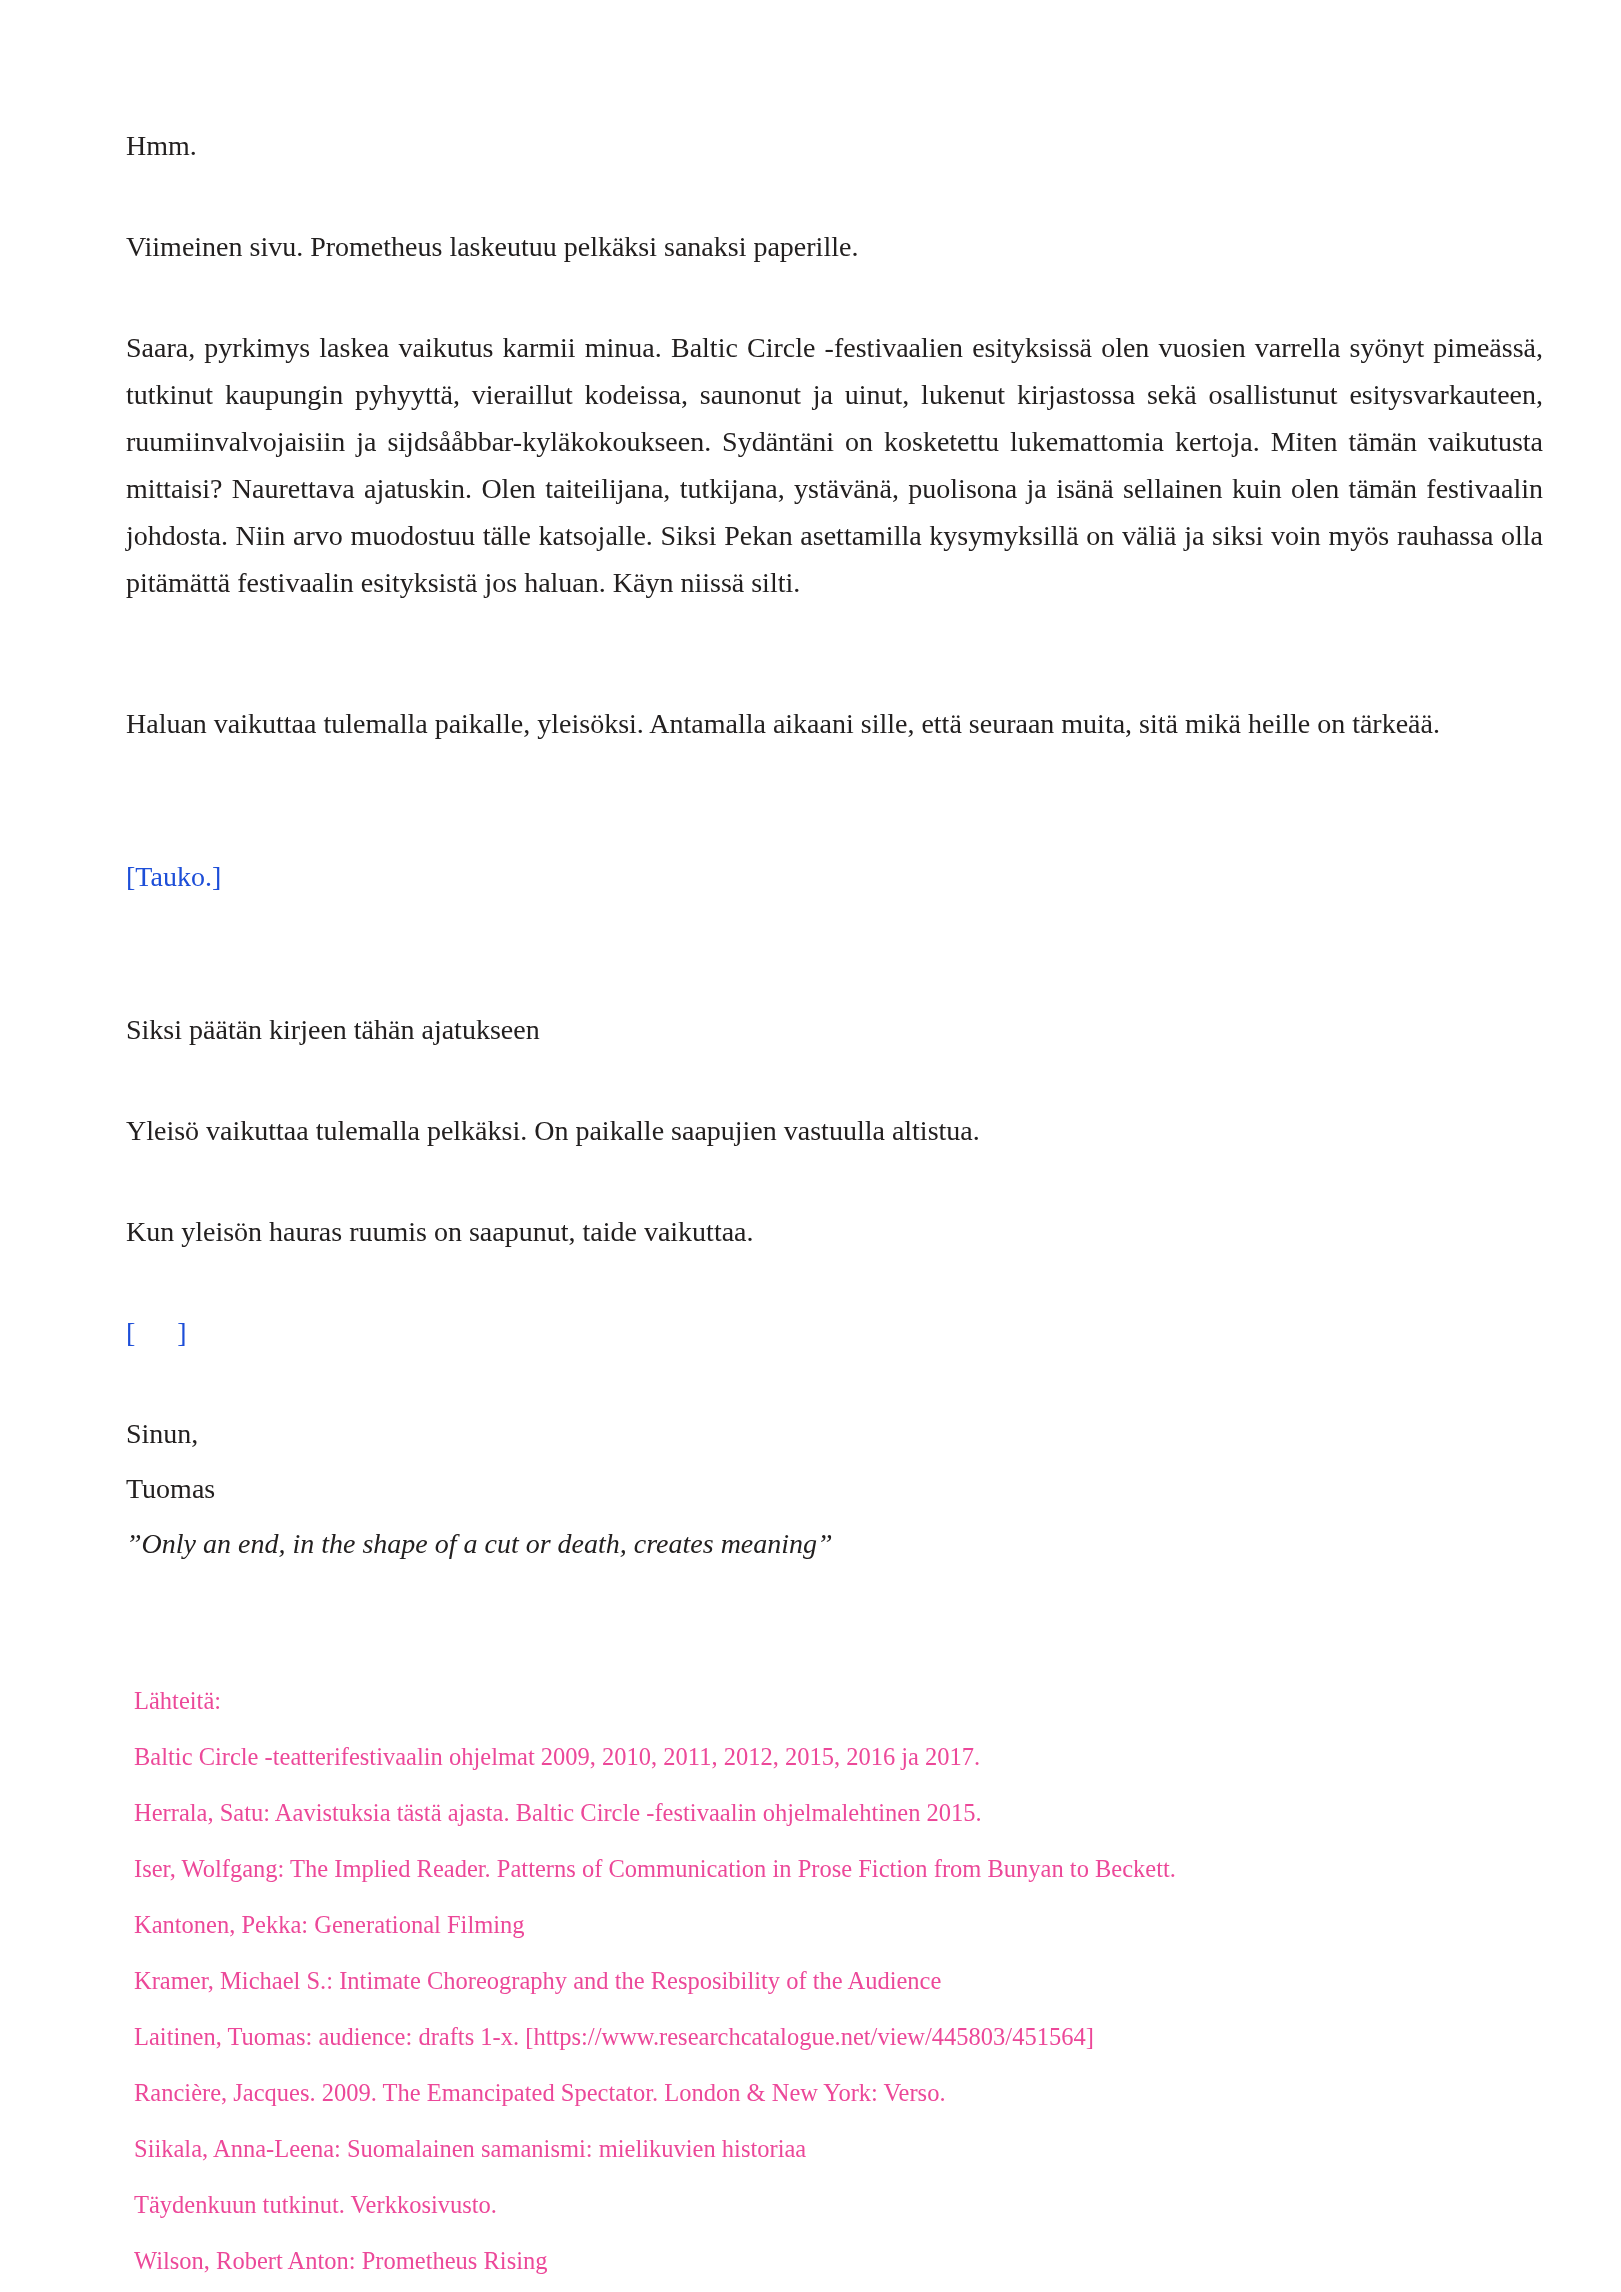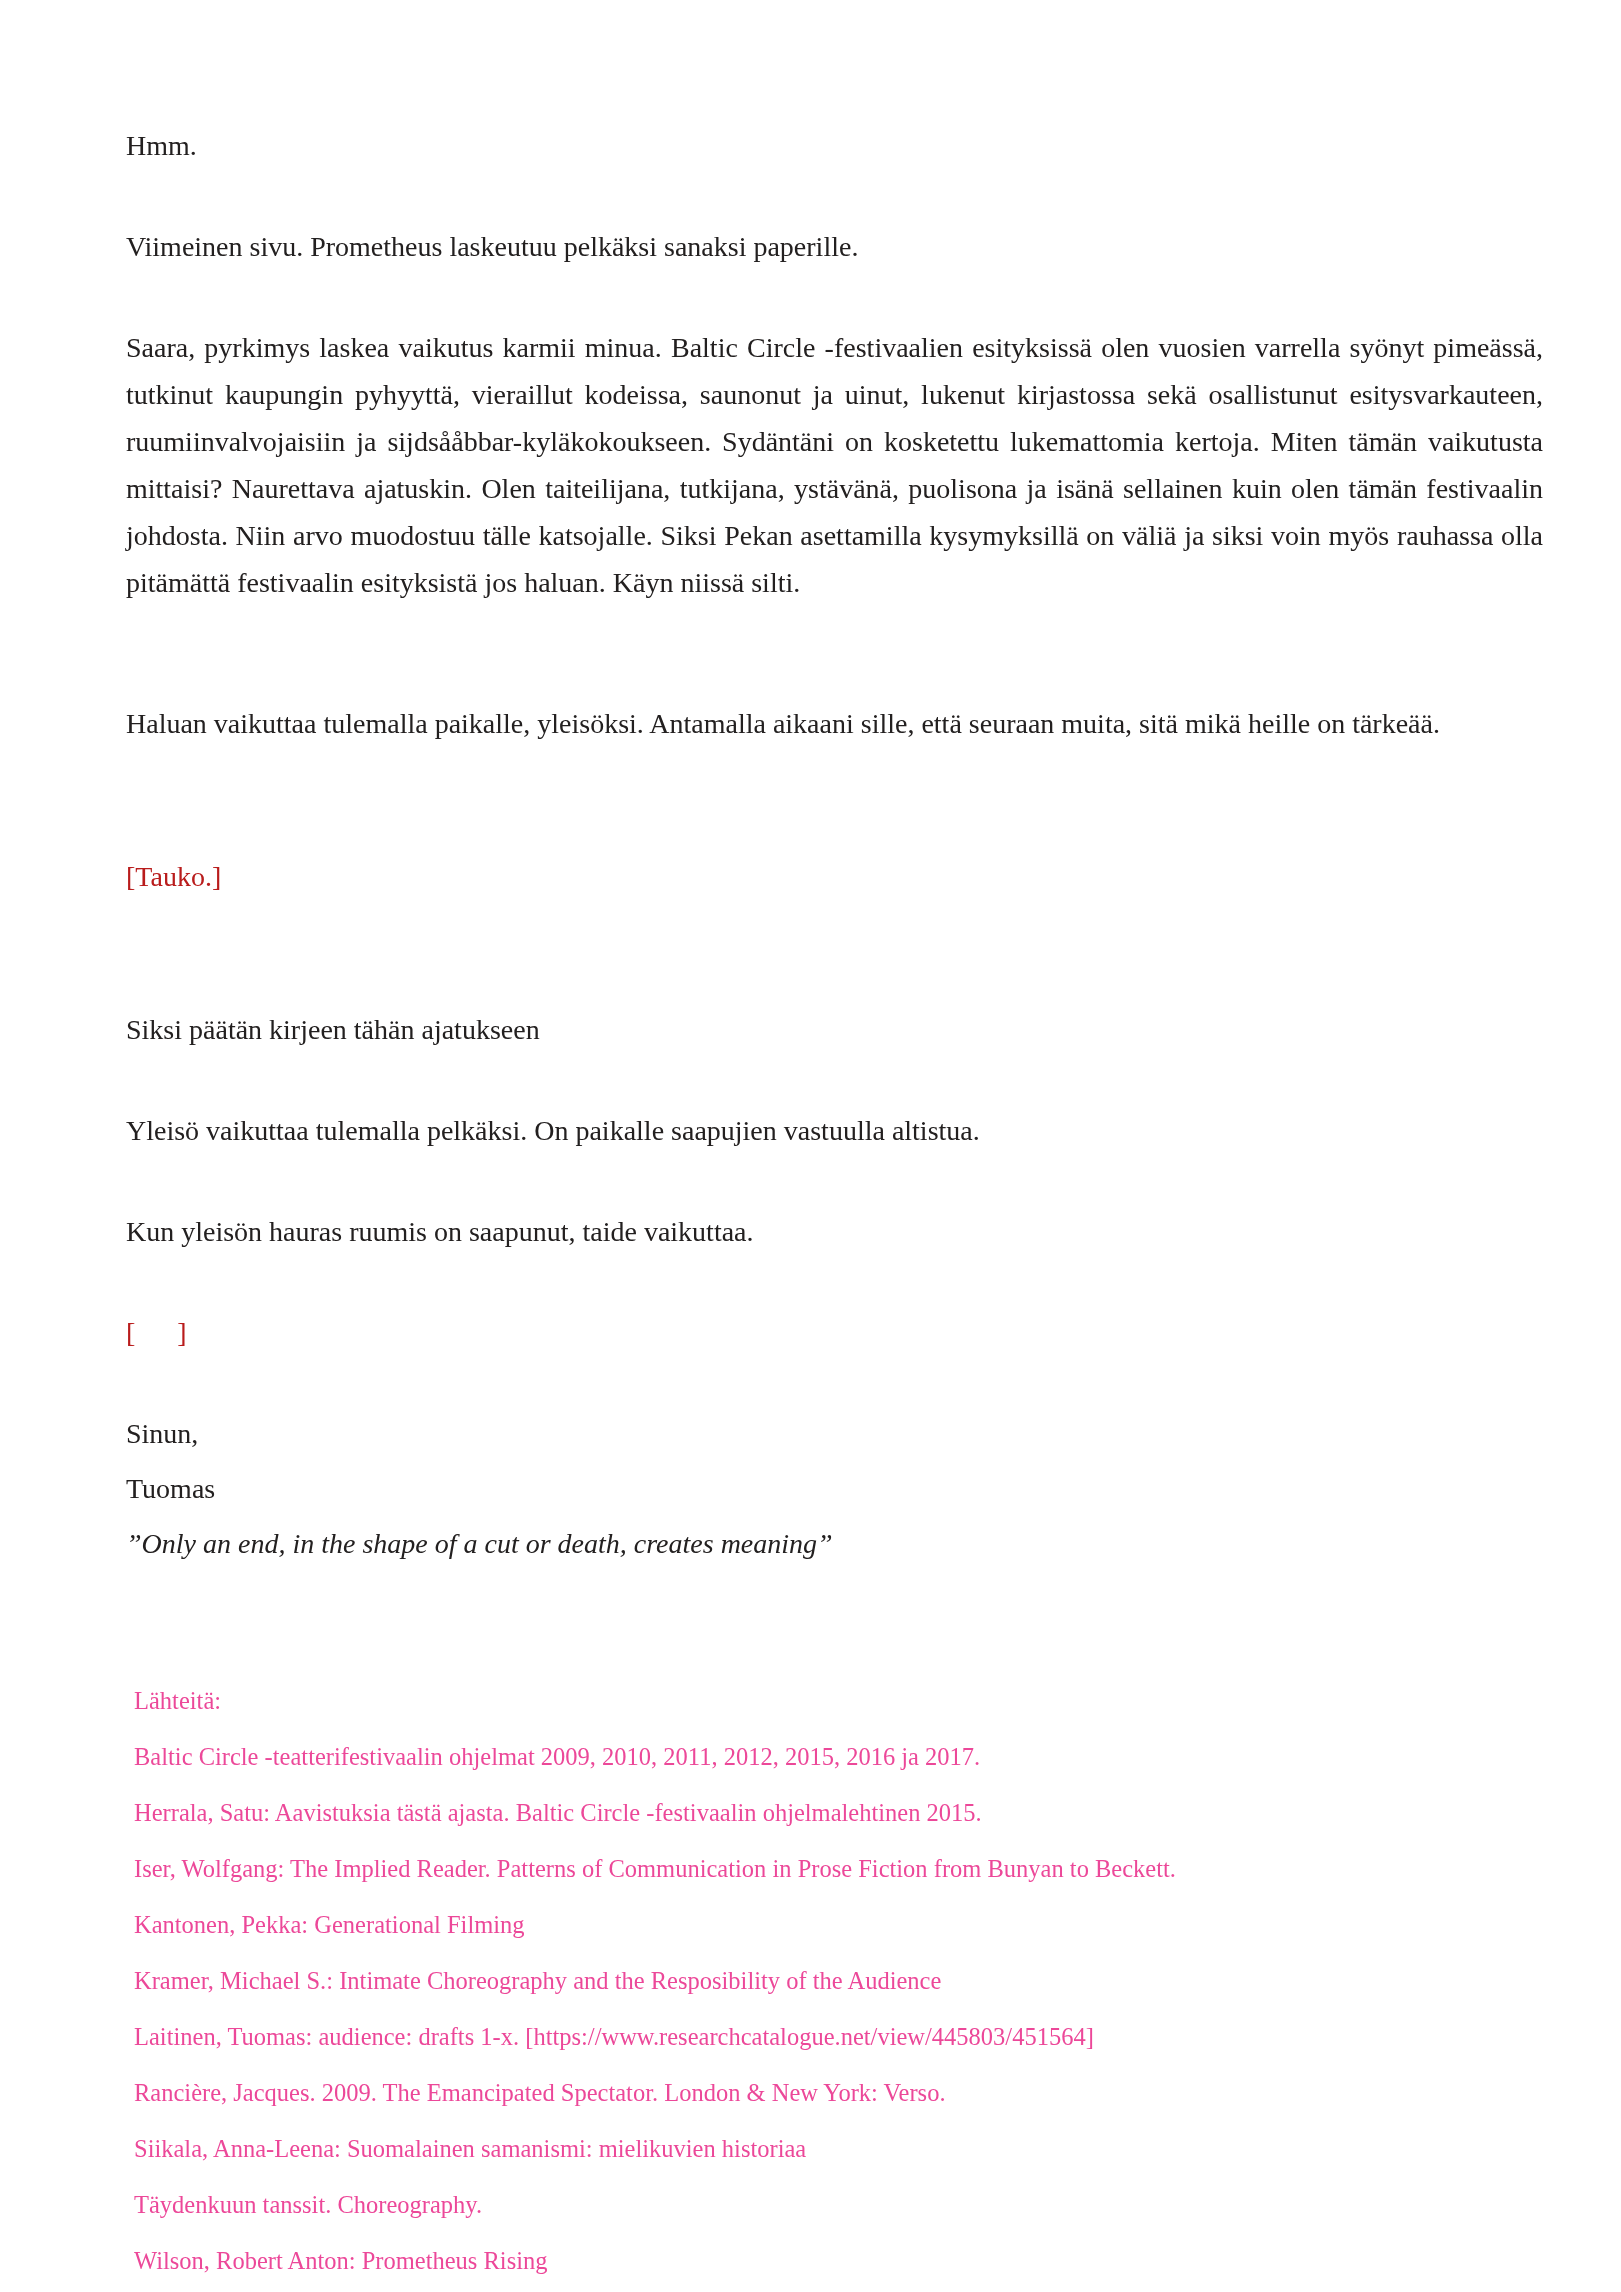--- a/index.html
+++ b/index.html
@@ -13,21 +13,21 @@
     overflow: hidden;
   }
   .page {
     width: 100%;
     height: 100%;
     padding: 90px 94px 0 94px;
     position: relative;
   }
   .body-text { font-size: 28px; line-height: 47px; }
   .justified { text-align: justify; hyphens: auto; -webkit-hyphens: auto; }
-  .red { color: #b91c1c; }
+  .red { color: #1d4ed8; }
   .pre { white-space: pre; }
   .italic { font-style: italic; }
   .mt-std { margin-top: 54px; }
   .mt-lg { margin-top: 94px; }
   .mt-xl { margin-top: 106px; }
   .refs-block { margin-top: 110px; }
   .ref { font-size: 24.5px; line-height: 48px; color: #ec4899; }
   .bottom-bar {
     position: absolute;
     left: 0;
@@ -69,20 +69,20 @@
   <div class="refs-block">
     <p class="ref">Lähteitä:</p>
     <p class="ref">Baltic Circle -teatterifestivaalin ohjelmat 2009, 2010, 2011, 2012, 2015, 2016 ja 2017.</p>
     <p class="ref">Herrala, Satu: Aavistuksia tästä ajasta. Baltic Circle -festivaalin ohjelmalehtinen 2015.</p>
     <p class="ref">Iser, Wolfgang: The Implied Reader. Patterns of Communication in Prose Fiction from Bunyan to Beckett.</p>
     <p class="ref">Kantonen, Pekka: Generational Filming</p>
     <p class="ref">Kramer, Michael S.: Intimate Choreography and the Resposibility of the Audience</p>
     <p class="ref">Laitinen, Tuomas: audience: drafts 1-x. [https://www.researchcatalogue.net/view/445803/451564]</p>
     <p class="ref">Rancière, Jacques. 2009. The Emancipated Spectator. London &amp; New York: Verso.</p>
     <p class="ref">Siikala, Anna-Leena: Suomalainen samanismi: mielikuvien historiaa</p>
-    <p class="ref">Täydenkuun tanssit. Choreography.</p>
+    <p class="ref">Täydenkuun tutkinut. Verkkosivusto.</p>
     <p class="ref">Wilson, Robert Anton: Prometheus Rising</p>
   </div>
 
 </div>
 
 <div class="bottom-bar"></div>
 
 
 </body></html>

